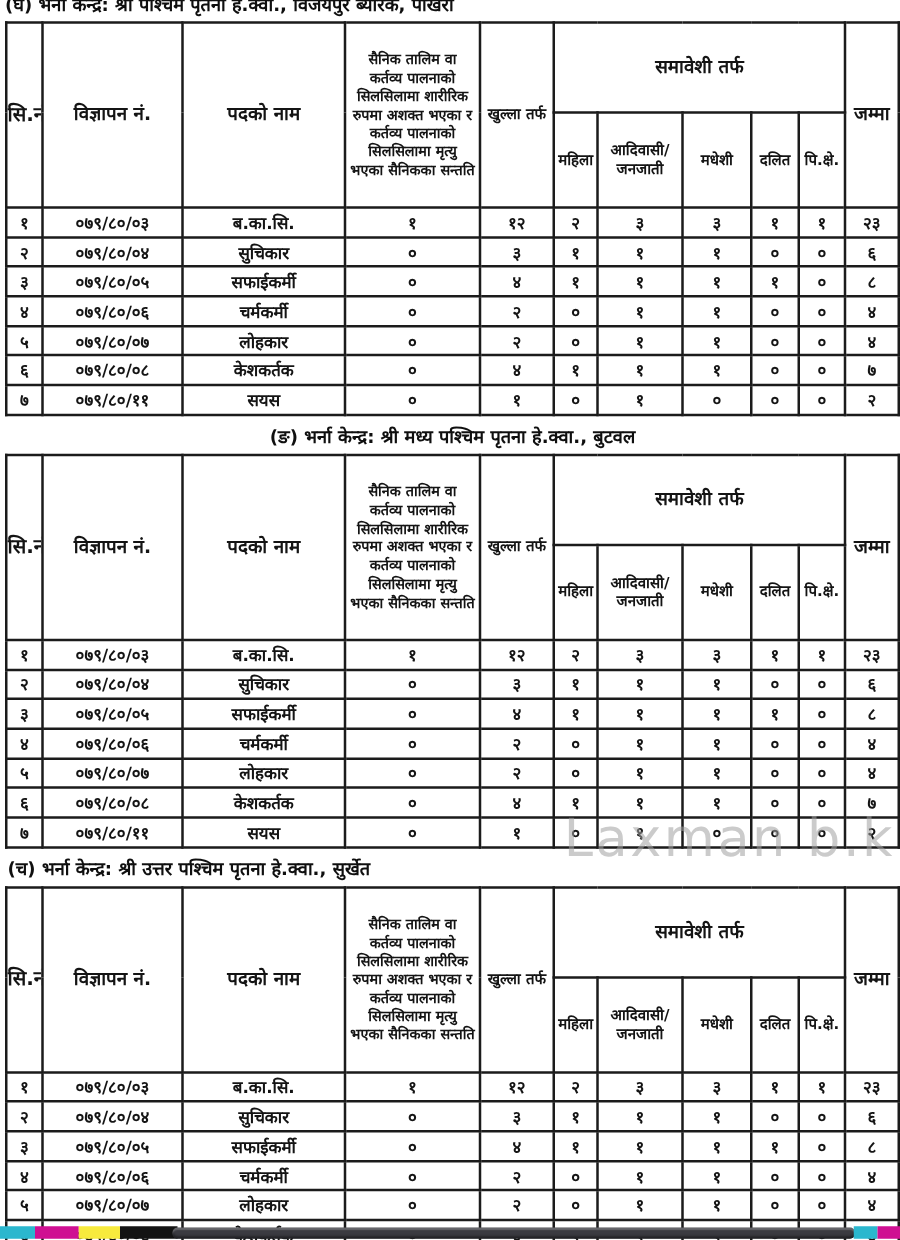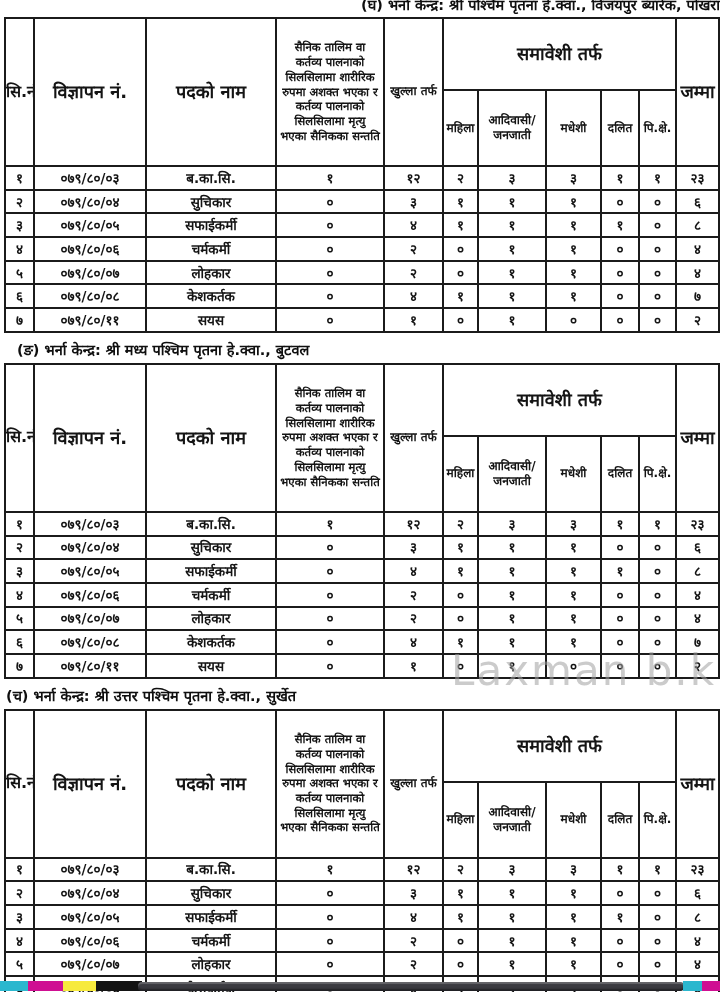--- a/index.html
+++ b/index.html
@@ -3,31 +3,31 @@
 <meta charset="utf-8">
 <style>
   html,body { margin:0; padding:0; }
   body {
     width:720px; height:992px; background:#ffffff; position:relative; overflow:hidden;
     font-family:"DejaVu Sans","Liberation Sans",sans-serif; color:#141414;
   }
   .page { position:absolute; inset:0; padding-left:4px; }
 
   .sec-title { font-weight:bold; font-size:14.5px; line-height:20px; color:#0f0f0f; white-space:nowrap; }
-  .sec-title.clip { height:14px; overflow:hidden; line-height:18px;text-align:right; }
+  .sec-title.clip { height:14px; overflow:hidden; line-height:18px; }
   .sec-title.clip .t { display:block; margin-top:-4px; }
-  .sec-title.m2 { margin-top:7px; margin-left:13px; }
+  .sec-title.m2 { margin-top:7px; margin-left:0;text-align:center; }
   .sec-title.m3 { margin-top:7px; margin-left:2px; }
 
   table.vt { width:714px; table-layout:fixed; border-collapse:collapse; margin-top:3px; background:#fff; }
   .vt th, .vt td {
     border:2px solid #1b1b1b; text-align:center; vertical-align:middle;
     padding:0 1px; font-weight:bold; color:#141414; overflow:hidden;
   }
-  .vt thead th { font-size:18px; line-height:1.3; }
+  .vt thead th { font-size:15px; line-height:1.3; }
   .vt thead th.h-long { font-size:11.5px; line-height:1.28; padding:2px 3px; font-weight:bold; }
   .vt thead tr.r1 th.h-incl { height:70px; }
   .vt thead tr.r2 th { height:74px; }
   .vt thead th.h-sn { font-size:16px; padding:0; }
   .vt thead th.h-open { font-size:12px; }
   .vt thead th.h-sub { font-size:12px; line-height:1.25; }
   .vt tbody td { height:21.7px; font-size:13.5px; }
 
   .watermark {
     position:absolute; top:646px; right:4px; z-index:5;

